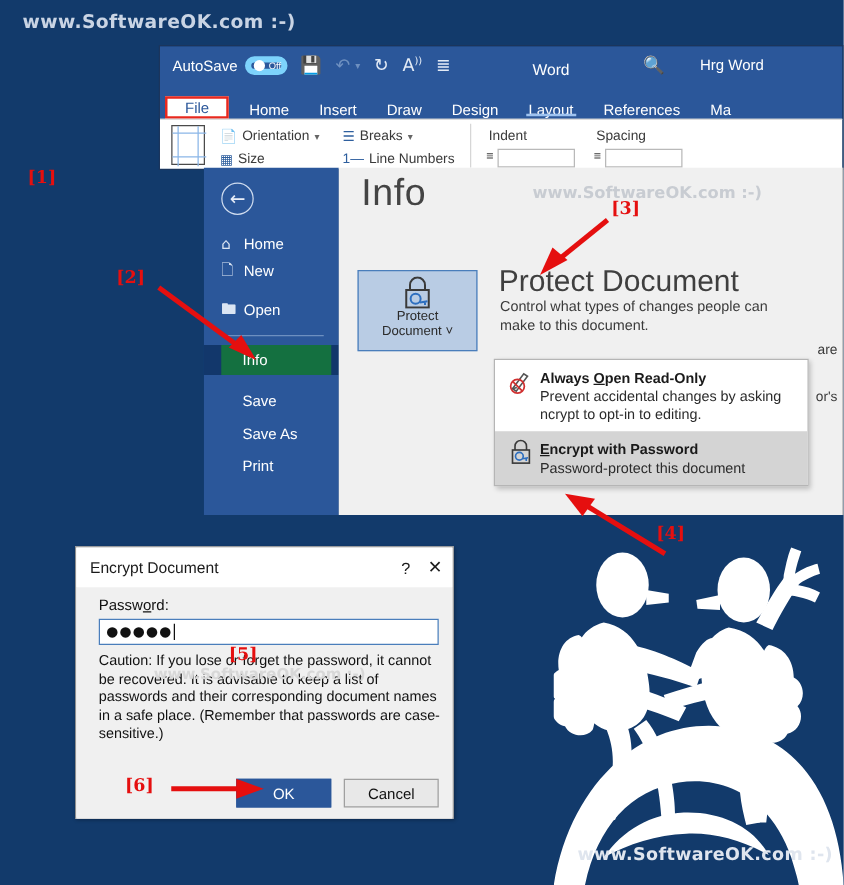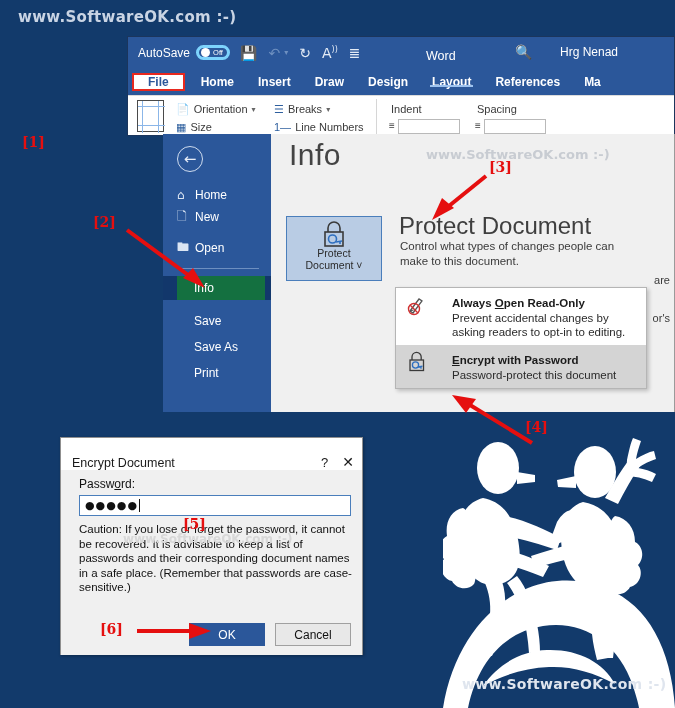--- a/index.html
+++ b/index.html
@@ -56,21 +56,21 @@
     background: #2B579A;
     display: flex; align-items: center;
     padding: 0 10px;
     position: relative;
   }
   .wt-label {
     color: #ffffff; font-size: 12px; margin-right: 6px;
   }
   .toggle {
     width: 34px; height: 15px; border-radius: 8px;
-    border: 3px solid #7dd3fc;
+    border: 5px solid #7dd3fc;
     display: flex; align-items: center;
     padding: 0 2px;
     margin-right: 10px;
   }
   .toggle .knob {
     width: 9px; height: 9px; border-radius: 50%;
     background: #fff; flex: 0 0 auto;
   }
   .toggle .tlbl {
     color: #fff; font-size: 7.5px; margin-left: 3px;
@@ -91,24 +91,23 @@
     color: #fff; font-size: 14px;
   }
   .user-name {
     position: absolute; left: 432px; top: 8px;
     color: #ffffff; font-size: 12px; white-space: nowrap;
   }
 
   .word-tabs {
     height: 27px;
     background: #2B579A;
-    display: flex; align-items: center;
+    display: flex; align-items: flex-end;
     padding-left: 4px;
     position: relative;
-    font-weight: bold;
   }
   .wtab {
     display: flex; align-items: center;
     padding: 0 12px;
     color: #ffffff; font-size: 12px;
     position: relative;
     white-space: nowrap;
   }
   .wtab.file {
     background: #fff; color: #2B579A;
@@ -265,42 +264,42 @@
   }
   .pd-row {
     display: flex; padding: 5px 6px 6px 6px;
   }
   .pd-row.hl { background: #d4d4d4; }
   .pd-ico {
     width: 30px; flex: 0 0 auto;
     display: flex; align-items: flex-start; justify-content: center;
     padding-top: 1px;
   }
-  .pd-txt { flex: 1; margin-left: 20px; }
+  .pd-txt { flex: 1; }
   .pd-t {
     font-size: 11.5px; color: #1a1a1a; font-weight: bold;
     line-height: 14px;
   }
   .pd-t u { text-decoration: underline; }
   .pd-d {
     font-size: 11.5px; color: #2b2b2b; line-height: 14px;
   }
 
   
   .dlg {
     position: absolute; left: 60px; top: 437px;
     width: 303px; height: 218px;
     background: #f0f0f0;
     border: 1px solid #8f8f8f;
     z-index: 30;
     box-shadow: 1px 1px 3px rgba(0,0,0,.3);
   }
   .dlg-title {
     height: 32px; background: #ffffff;
-    display: flex; align-items: flex-end;
+    display: flex; align-items: center;
     padding: 0 8px 0 11px;
     position: relative;
   }
   .dlg-title .t {
     font-size: 12.5px; color: #1a1a1a; flex: 1;
   }
   .dlg-q {
     font-size: 13px; color: #1a1a1a; margin-right: 14px; cursor: default;
   }
   .dlg-x {
@@ -405,21 +404,21 @@
         <span class="tlbl">Off</span>
       </span>
       <span class="qicon">💾</span>
       <span class="qicon dim">↶</span>
       <span class="qicon dim" style="margin-left:-7px;font-size:8px">▾</span>
       <span class="qicon">↻</span>
       <span class="qicon">A<sup style="font-size:8px">))</sup></span>
       <span class="qicon">≣</span>
       <span class="word-name">Word</span>
       <span class="search-ico">🔍</span>
-      <span class="user-name">Hrg Nenad</span>
+      <span class="user-name">Hrg Word</span>
     </div>
 
     <div class="word-tabs">
       <span class="wtab file">File</span>
       <span class="wtab">Home</span>
       <span class="wtab">Insert</span>
       <span class="wtab">Draw</span>
       <span class="wtab">Design</span>
       <span class="wtab active">Layout</span>
       <span class="wtab">References</span>
@@ -532,21 +531,21 @@
           <span class="pd-ico">
             <svg width="22" height="22" viewBox="0 0 22 22">
               <path d="M4 17 L13 5 l3 2 l-9 12 z" fill="none" stroke="#555" stroke-width="1.3"></path>
               <path d="M4 17 l3.5 -1" fill="none" stroke="#555" stroke-width="1.3"></path>
               <circle cx="8" cy="15" r="5.5" fill="none" stroke="#d03030" stroke-width="1.4"></circle>
               <path d="M4.3 11.3 L11.7 18.7" stroke="#d03030" stroke-width="1.4"></path>
             </svg>
           </span>
           <span class="pd-txt">
             <span class="pd-t"><span>Always </span><u>O</u><span>pen Read-Only</span></span>
-            <span class="pd-d" style="display:block">Prevent accidental changes by asking readers to opt-in to editing.</span>
+            <span class="pd-d" style="display:block">Prevent accidental changes by asking ncrypt to opt-in to editing.</span>
           </span>
         </div>
         <div class="pd-row hl">
           <span class="pd-ico">
             <svg width="22" height="22" viewBox="0 0 22 22">
               <path d="M6 9 V6 a4.6 4.6 0 0 1 9.2 0 V9" fill="none" stroke="#3a3a3a" stroke-width="1.3"></path>
               <rect x="4" y="9" width="13.5" height="10.5" fill="none" stroke="#3a3a3a" stroke-width="1.3"></rect>
               <circle cx="9.5" cy="14" r="3.1" fill="none" stroke="#2e6fbf" stroke-width="1.3"></circle>
               <path d="M12 16 L16.5 15.2 M15 15.4 l0 2.3" stroke="#2e6fbf" stroke-width="1.3" fill="none"></path>
             </svg>

